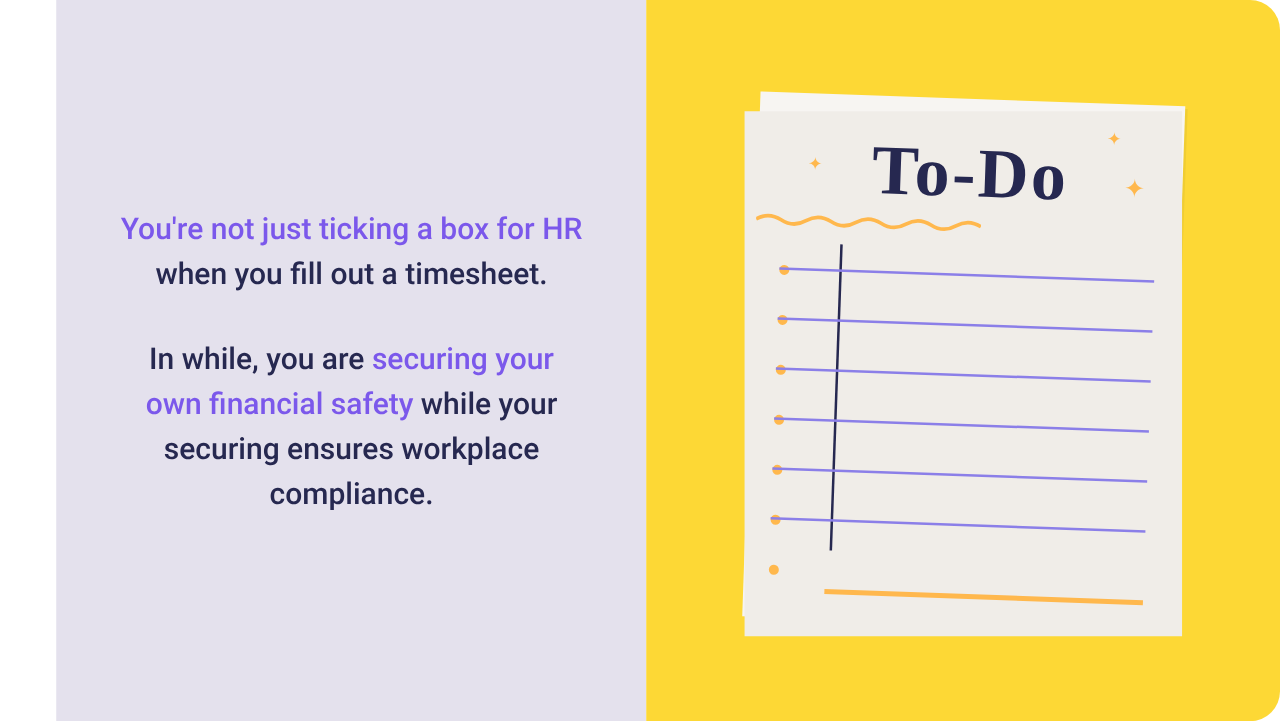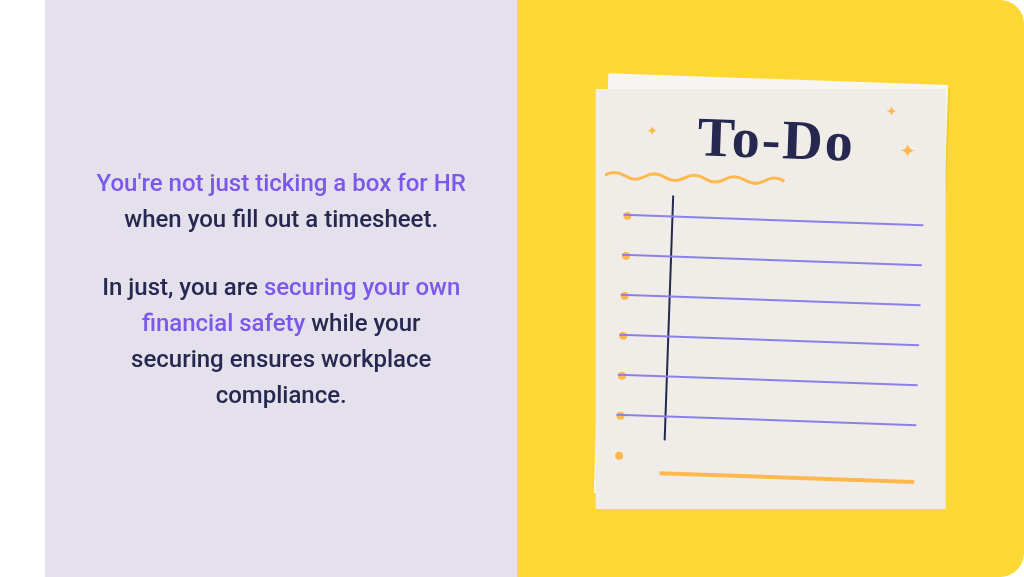--- a/index.html
+++ b/index.html
@@ -128,21 +128,21 @@
   </style>
 </head>
 <body>
 
 <div class="container">
   <div class="left-panel">
     <p class="text-block">
       <span class="highlight">You're not just ticking a box for HR</span><span> when you fill out a timesheet.</span>
     </p>
     <p class="text-block">
-      <span>In just, you are </span><span class="highlight">securing your own financial safety</span><span> while your securing ensures workplace compliance.</span>
+      <span>In while, you are </span><span class="highlight">securing your own financial safety</span><span> while your securing ensures workplace compliance.</span>
     </p>
   </div>
   <div class="right-panel">
     <div class="todo-paper">
       <div class="star star1">✦</div>
       <div class="star star2">✦</div>
       <div class="star star3">✦</div>
       <div class="todo-title">To-Do</div>
       <svg class="todo-underline" viewBox="0 0 180 12">
         <path d="M 0 6 Q 10 0, 20 6 T 40 6 T 60 6 T 80 6 T 100 6 T 120 6 T 140 6 T 160 6 T 180 6" stroke="#FFB84D" stroke-width="3" fill="none"></path>

